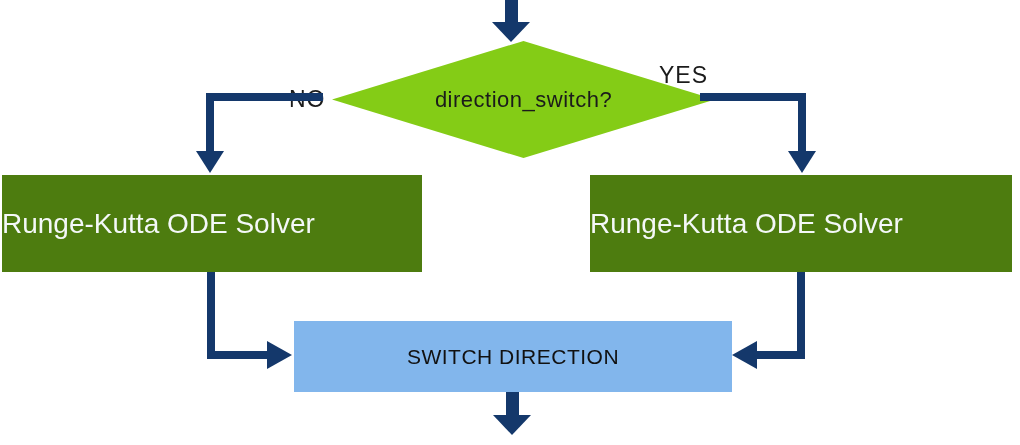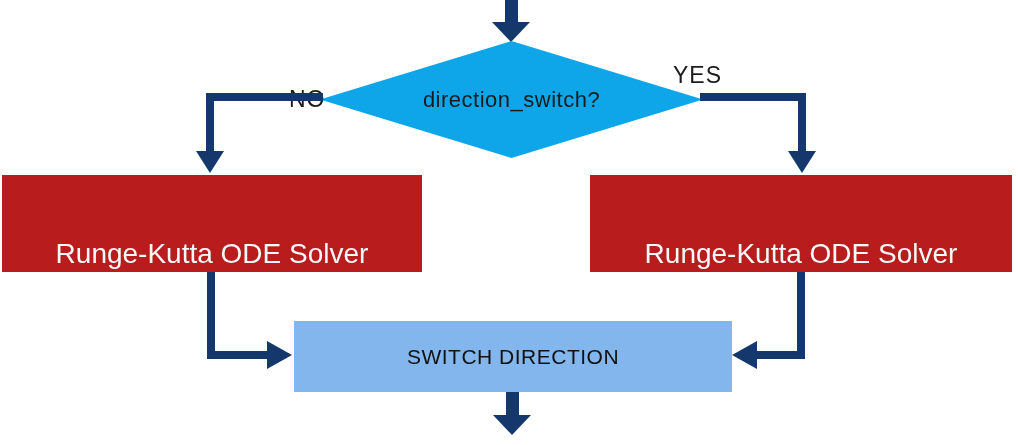--- a/index.html
+++ b/index.html
@@ -9,30 +9,30 @@
   }
   
   .bar{position:absolute;background:#14386B;}
   .head{position:absolute;width:0;height:0;}
   .head-down{border-left:19px solid transparent;border-right:19px solid transparent;border-top:20px solid #14386B;}
   .head-down-sm{border-left:14px solid transparent;border-right:14px solid transparent;border-top:22px solid #14386B;}
   .head-right{border-top:14px solid transparent;border-bottom:14px solid transparent;border-left:25px solid #14386B;}
   .head-left{border-top:14px solid transparent;border-bottom:14px solid transparent;border-right:25px solid #14386B;}
   
   .diamond{
-    position:absolute;left:320px;top:41px;width:383px;height:117px;
-    background:#0ea5e9;
+    position:absolute;left:332px;top:41px;width:383px;height:117px;
+    background:#84cc16;
     clip-path:polygon(50% 0%,100% 50%,50% 100%,0% 50%);
     display:flex;align-items:center;justify-content:center;
   }
   .diamond .label{font-size:22px;color:#1b1b1b;letter-spacing:.5px;}
   .branch-label{position:absolute;font-size:23px;color:#1b1b1b;letter-spacing:1px;}
   .proc{
-    position:absolute;top:175px;height:97px;background:#b91c1c;
-    display:flex;align-items:flex-end;justify-content:center;
+    position:absolute;top:175px;height:97px;background:#4d7c0f;
+    display:flex;flex-direction:column;align-items:flex-start;justify-content:center;
     color:#F4F8F8;font-size:28px;line-height:37px;text-align:center;
   }
   .proc-left{left:2px;width:420px;}
   .proc-right{left:590px;width:422px;}
   .switch-box{
     position:absolute;left:294px;top:321px;width:438px;height:71px;background:#82B6EC;
     display:flex;flex-direction:column;align-items:center;justify-content:center;
     color:#111111;text-align:left;
   }
   .switch-box .l1{font-size:21px;line-height:26px;letter-spacing:.5px;}
@@ -48,21 +48,21 @@
 
   <div class="diamond">
     <span class="label">direction_switch?</span>
   </div>
 
   <span class="branch-label" style="left:289px;top:62px;margin-top:24px;">NO</span>
   <div class="bar" style="left:206px;top:93px;width:117px;height:8px;"></div>
   <div class="bar" style="left:206px;top:93px;width:8px;height:58px;"></div>
   <div class="head head-down-sm" style="left:196px;top:151px;"></div>
 
-  <span class="branch-label" style="left:673px;top:62px;">YES</span>
+  <span class="branch-label" style="left:659px;top:62px;">YES</span>
   <div class="bar" style="left:700px;top:93px;width:106px;height:8px;"></div>
   <div class="bar" style="left:798px;top:93px;width:8px;height:58px;"></div>
   <div class="head head-down-sm" style="left:788px;top:151px;"></div>
 
   <div class="proc proc-left">
     <div>Runge-Kutta ODE Solver</div>
   </div>
 
   <div class="proc proc-right">
     <div>Runge-Kutta ODE Solver</div>

